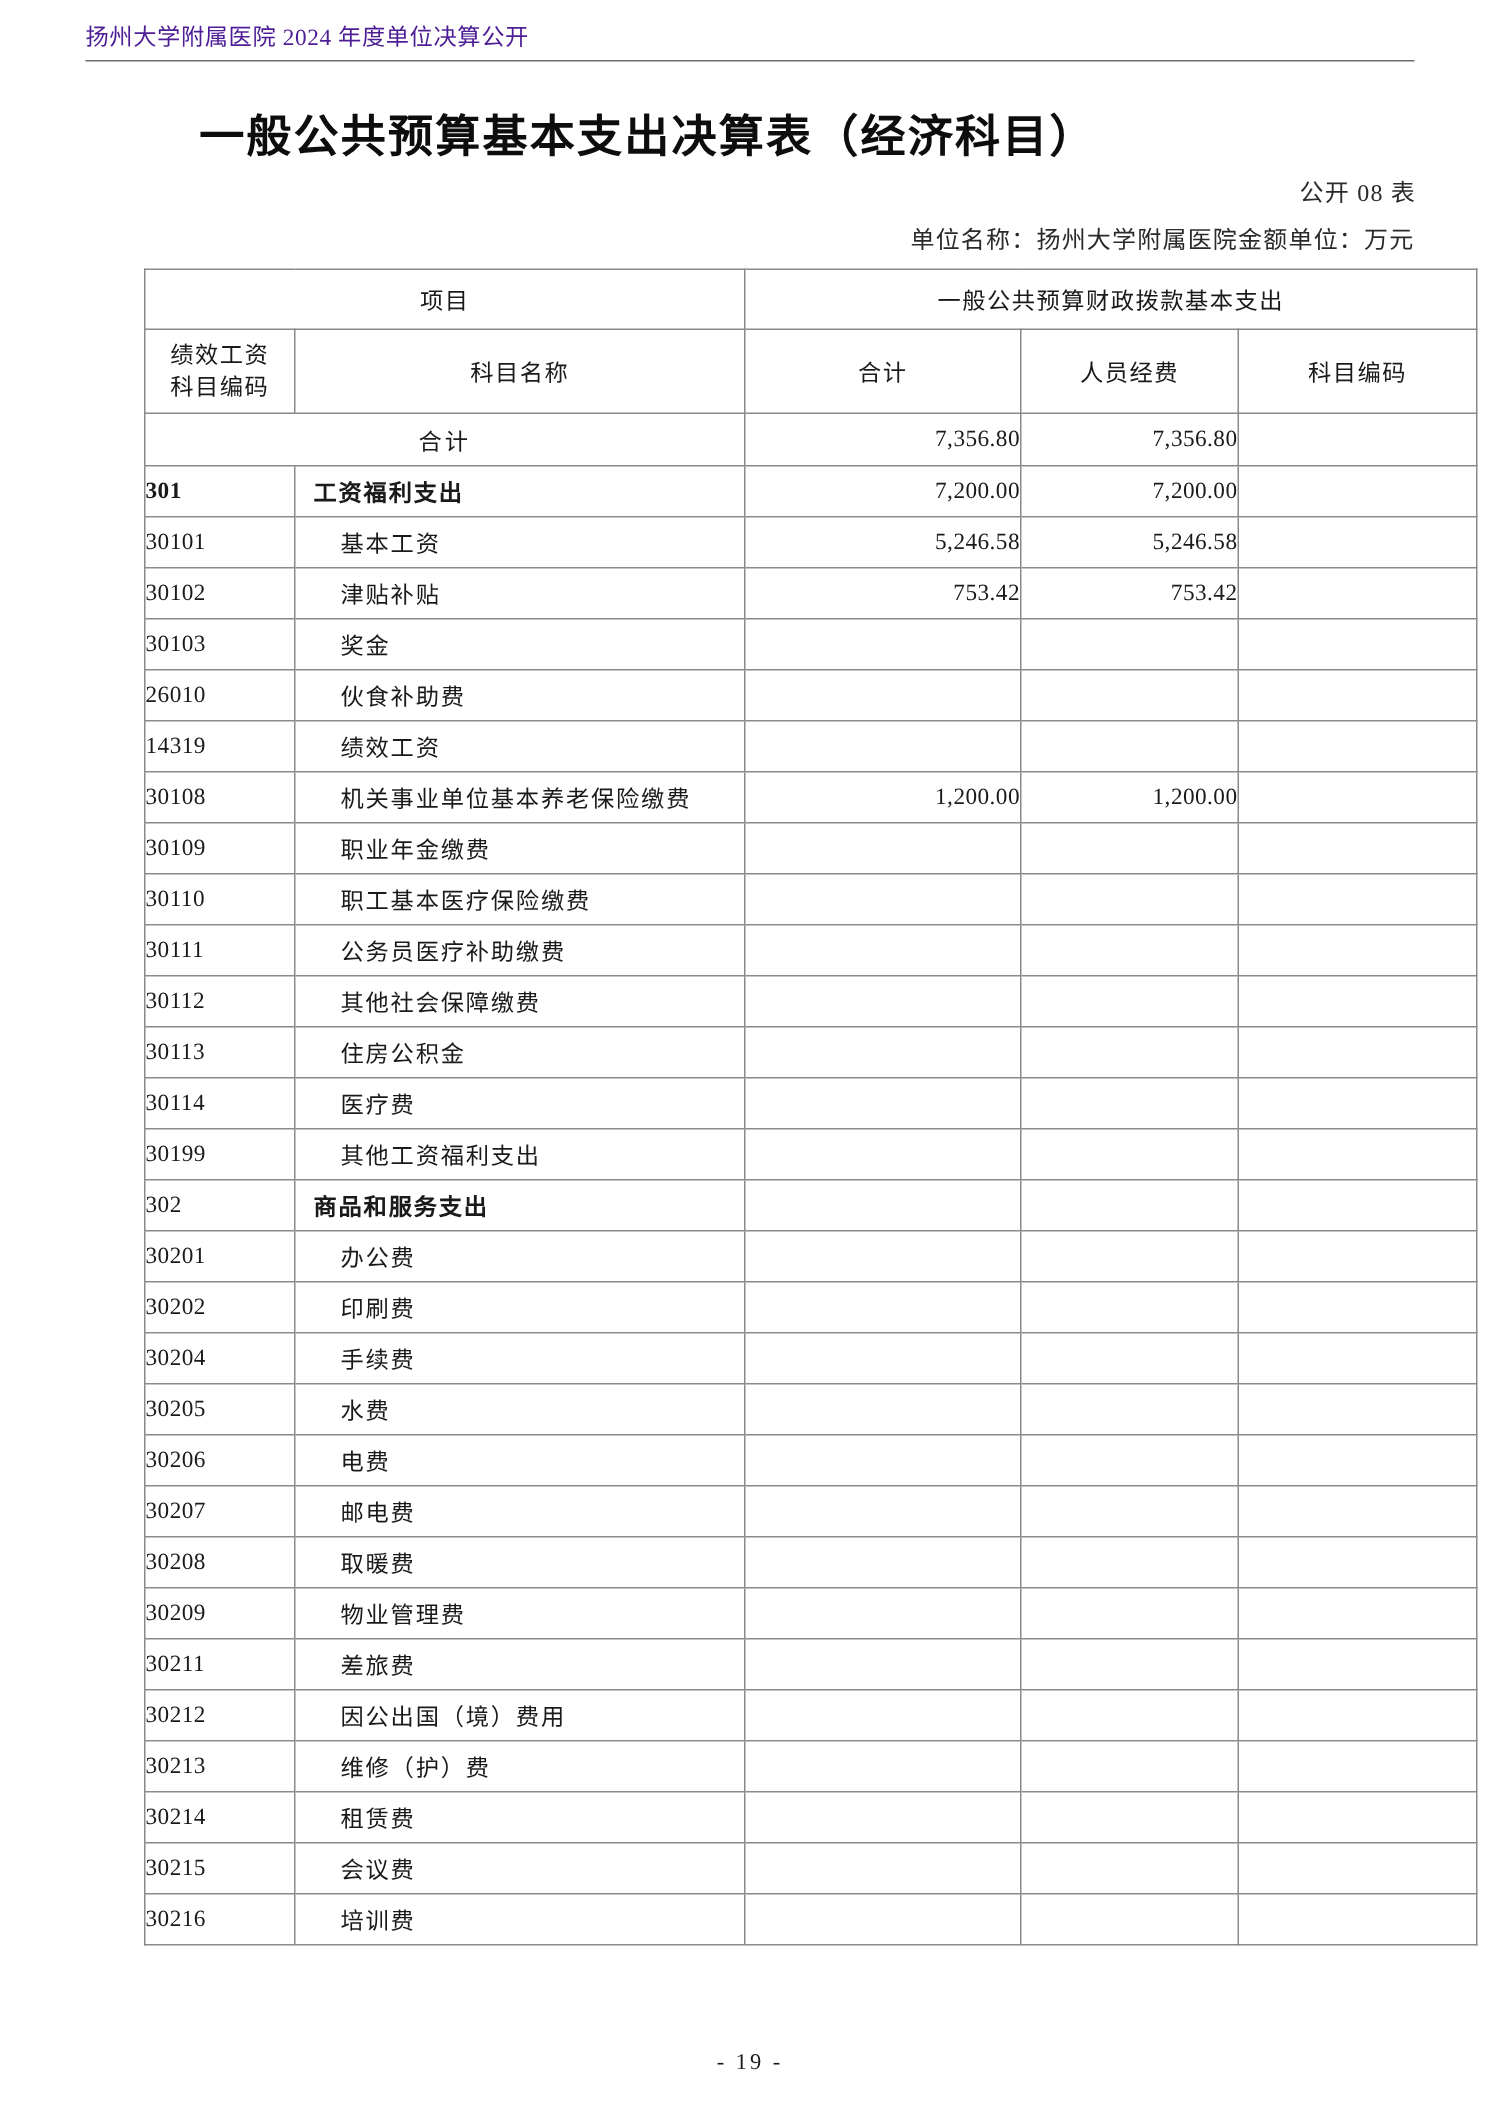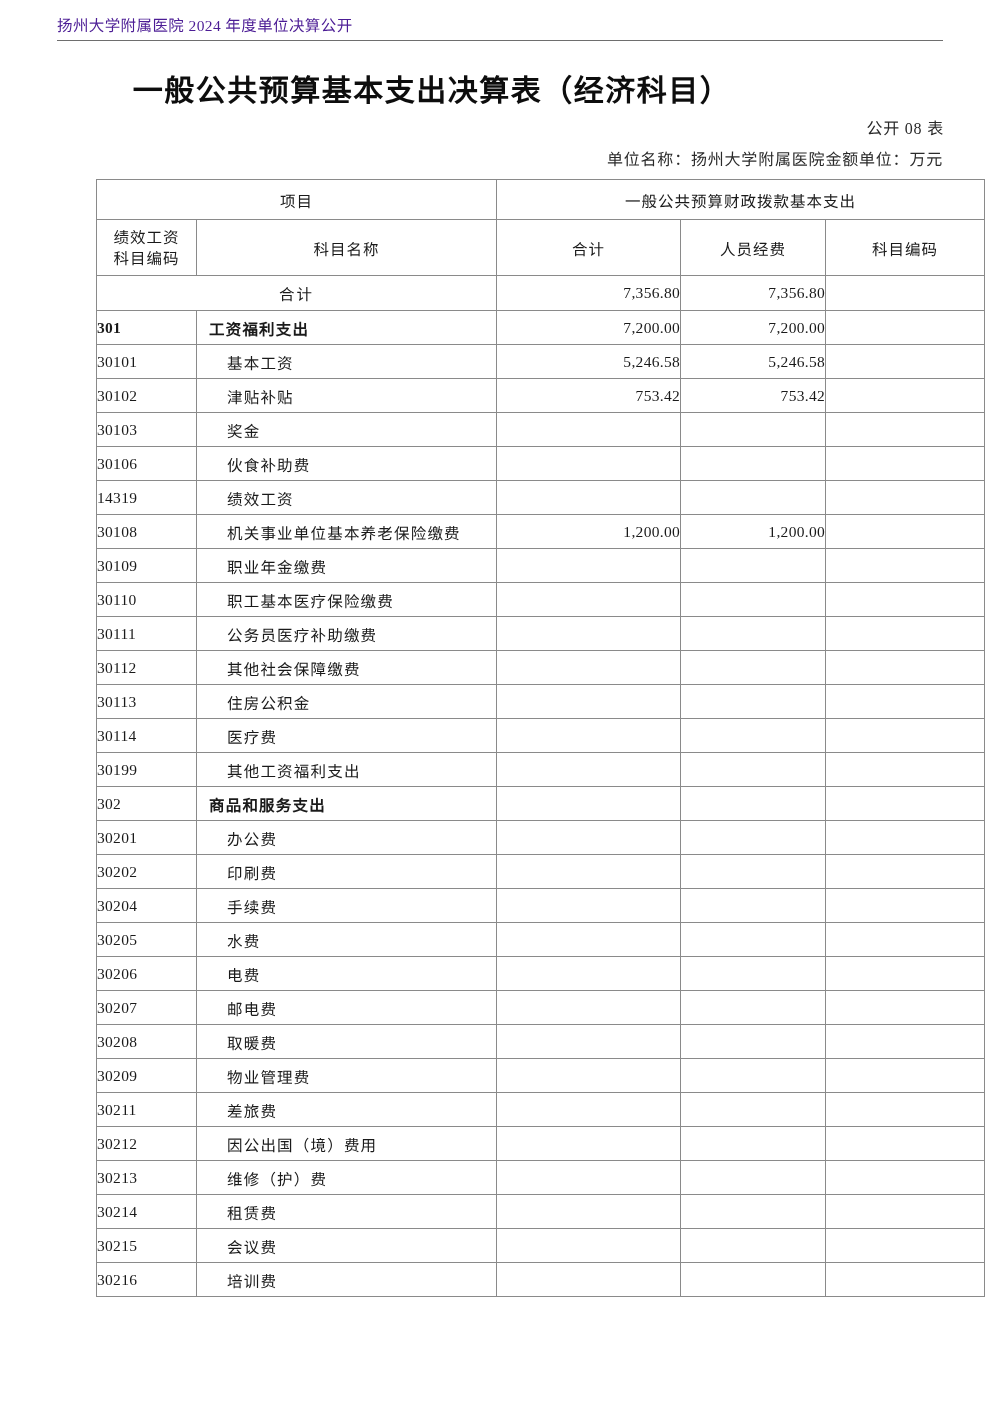--- a/index.html
+++ b/index.html
@@ -241,21 +241,21 @@
             <td class="num"></td>
           </tr>
           <tr class="data-row">
             <td class="code">30103</td>
             <td class="name lvl2">奖金</td>
             <td class="num"></td>
             <td class="num"></td>
             <td class="num"></td>
           </tr>
           <tr class="data-row">
-            <td class="code">30106</td>
+            <td class="code">26010</td>
             <td class="name lvl2">伙食补助费</td>
             <td class="num"></td>
             <td class="num"></td>
             <td class="num"></td>
           </tr>
           <tr class="data-row">
             <td class="code">14319</td>
             <td class="name lvl2">绩效工资</td>
             <td class="num"></td>
             <td class="num"></td>
@@ -419,14 +419,15 @@
             <td class="code">30216</td>
             <td class="name lvl2">培训费</td>
             <td class="num"></td>
             <td class="num"></td>
             <td class="num"></td>
           </tr>
         </tbody>
     </table>
   </div>
 
+  <div class="page-num">- 19 -</div>
 
 </div>
 
 </body></html>

